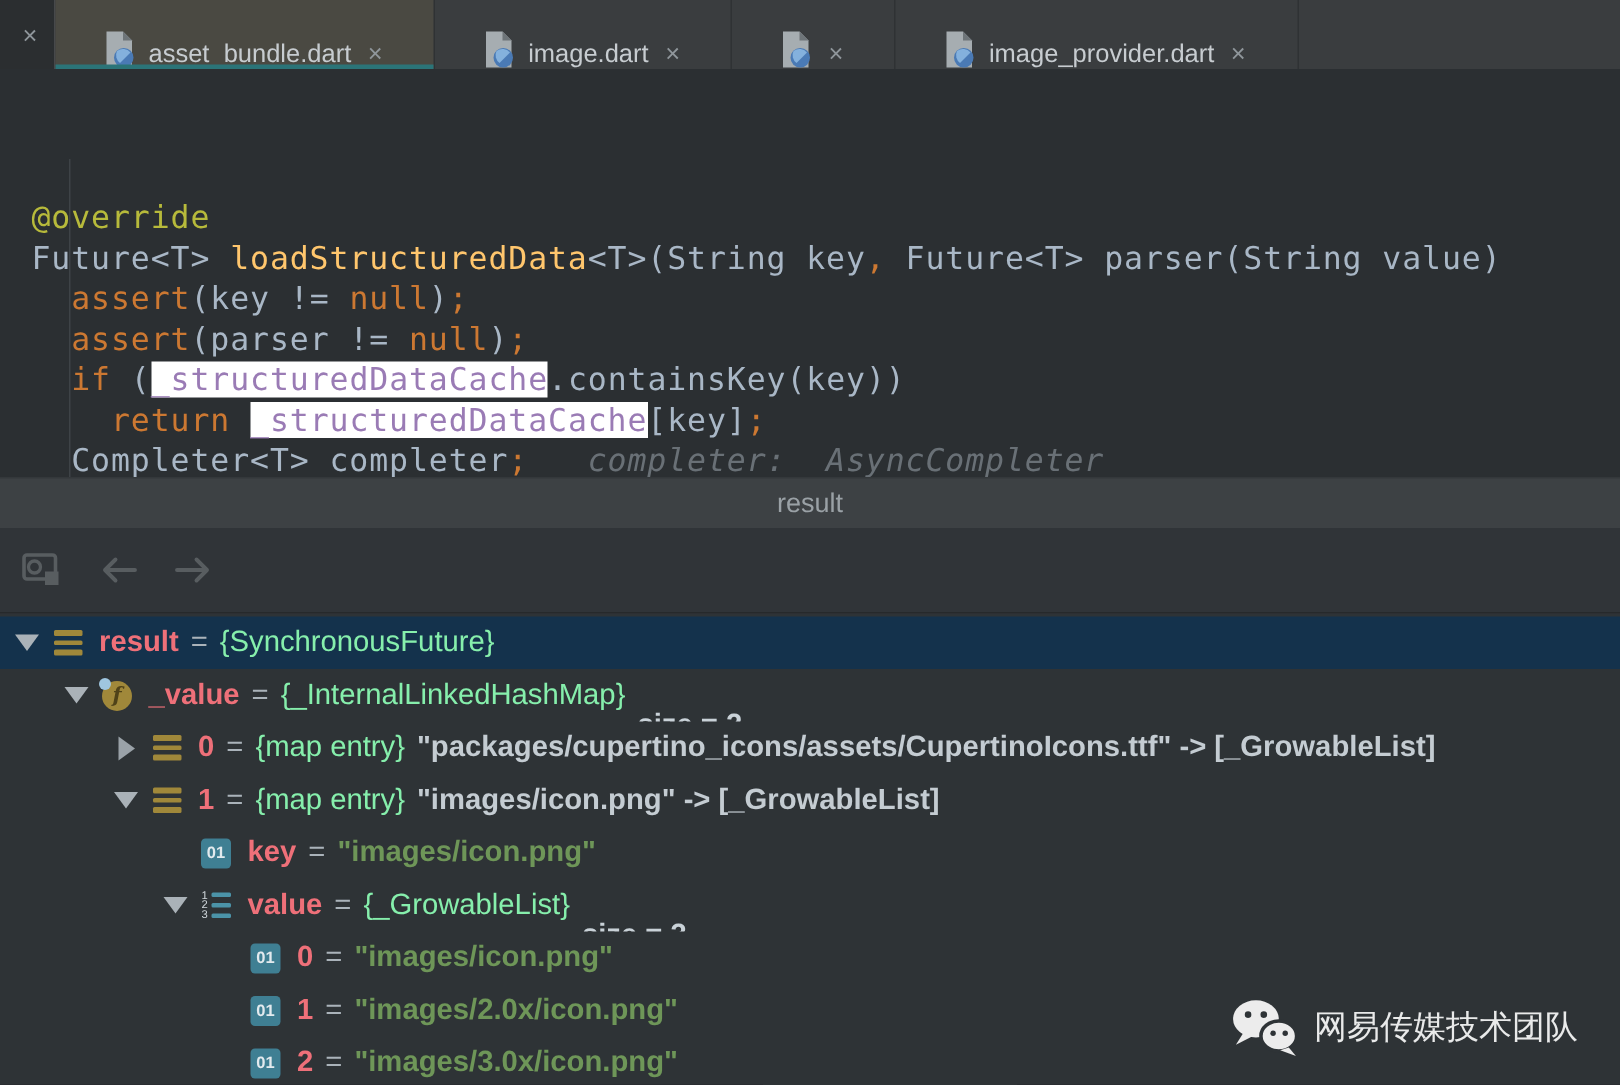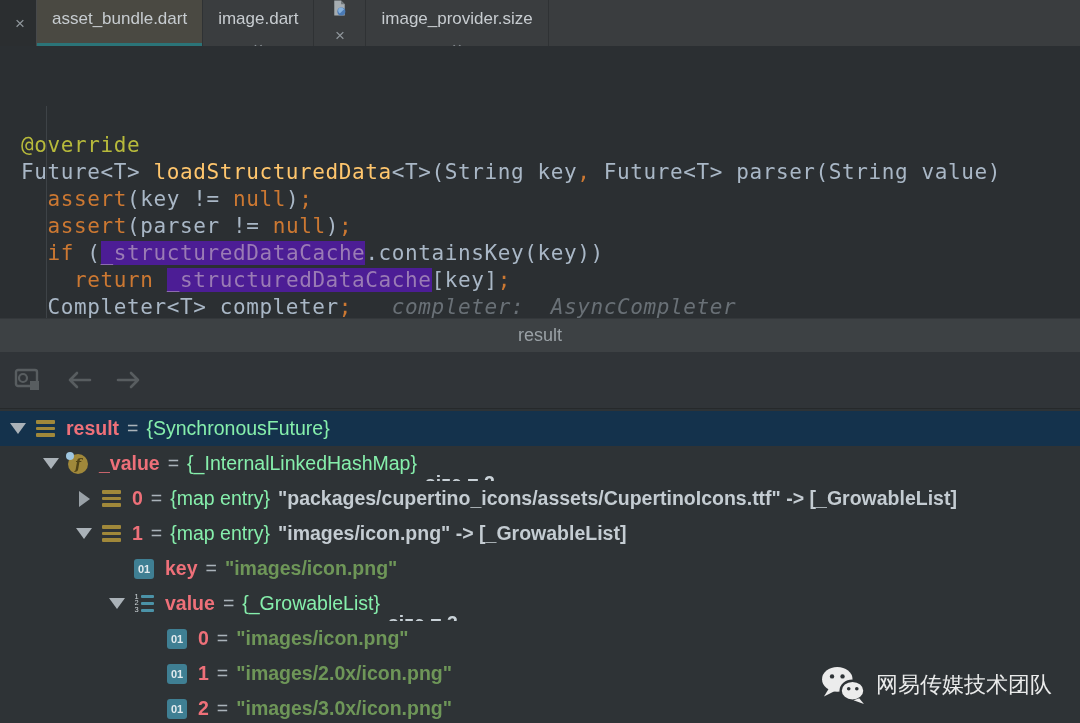--- a/index.html
+++ b/index.html
@@ -8,23 +8,23 @@
     position:relative; width:1080px; height:723px; overflow:hidden;
     background:#2e3336; font-family:"Liberation Sans", sans-serif;
   }
   
   .tabbar { display:flex; height:46px; background:#3a3d3f; }
   .tab-stub {
     width:37px; background:#2b2e30; display:flex; align-items:center;
     justify-content:flex-end; padding-right:9px; border-right:1px solid #47494b;
   }
   .tab {
-    position:relative; display:flex; align-items:center; gap:9px;
-    padding:0 15px; border-right:1px solid #2f3234;
-    color:#c7ccd0; font-size:17px; white-space:nowrap; cursor:default;flex-direction:column;
+    position:relative; display:flex; align-items:flex-end; gap:9px;
+    padding:0 32px; border-right:1px solid #2f3234;
+    color:#c7ccd0; font-size:17px; white-space:nowrap; cursor:default;
   }
   .tab.active { background:#4a4942; }
   .tab.active::after {
     content:""; position:absolute; left:0; right:0; bottom:0; height:3px;
     background:#2b7478;
   }
   .tab-close { color:#8f969b; font-size:17px; line-height:1; padding:2px; }
   .dart-ico { display:block; }
   
   .editor {
@@ -32,21 +32,21 @@
     font-family:"DejaVu Sans Mono","Liberation Mono",monospace;
     font-size:21px; line-height:27px; letter-spacing:0.6px;
     color:#a9b7c6; padding:5px 0 0 21px; white-space:pre;
   }
   .indent-guide { position:absolute; left:46px; top:60px; height:212px; width:1px; background:#3e4347; }
   .cline { height:27px; }
   .ann  { color:#b7ba3b; }
   .kw   { color:#cc7832; }
   .fn   { color:#ffc66d; }
   .txt  { color:#a9b7c6; }
-  .fieldhl { color:#9a7bb5; background:#4c1d95; }
+  .fieldhl { color:#9a7bb5; background:#ffffff; }
   .hint { color:#697076; font-style:italic; }
   
   .tipband {
     height:34px; background:#3d4144; border-top:1px solid #34383b;
     display:flex; align-items:center; justify-content:center;
     color:#9aa1a6; font-size:18px;
   }
   
   .dbg-toolbar {
     height:57px; background:#303438; display:flex; align-items:center;
@@ -131,21 +131,21 @@
       <span class="tab-close">×</span>
     </div>
 
     <div class="tab">
       <svg class="dart-ico" width="21" height="26" viewBox="0 0 21 26">
         <path d="M2 1 h11 l6 6 v18 h-17 z" fill="#a6adb1"></path>
         <path d="M13 1 l6 6 h-6 z" fill="#6e7579"></path>
         <circle cx="13.5" cy="18.5" r="6.5" fill="#4a7ab5"></circle>
         <path d="M9 14 a6.5 6.5 0 0 1 9 1 l-7 7 a6.5 6.5 0 0 1 -2-8 z" fill="#84b1dd"></path>
       </svg>
-      <span>image_provider.size</span>
+      <span>image_provider.dart</span>
       <span class="tab-close">×</span>
     </div>
   </div>
 
   <div class="editor">
     <div class="indent-guide"></div>
     <div id="code-lines"><div class="cline"><span class="ann">@override</span></div><div class="cline"><span class="txt">Future&lt;T&gt; </span><span class="fn">loadStructuredData</span><span class="txt">&lt;T&gt;(String key</span><span class="kw">,</span><span class="txt"> Future&lt;T&gt; parser(String value)</span></div><div class="cline"><span class="txt">  </span><span class="kw">assert</span><span class="txt">(key != </span><span class="kw">null</span><span class="txt">)</span><span class="kw">;</span></div><div class="cline"><span class="txt">  </span><span class="kw">assert</span><span class="txt">(parser != </span><span class="kw">null</span><span class="txt">)</span><span class="kw">;</span></div><div class="cline"><span class="txt">  </span><span class="kw">if</span><span class="txt"> (</span><span class="fieldhl">_structuredDataCache</span><span class="txt">.containsKey(key))</span></div><div class="cline"><span class="txt">    </span><span class="kw">return</span><span class="txt"> </span><span class="fieldhl">_structuredDataCache</span><span class="txt">[key]</span><span class="kw">;</span></div><div class="cline"><span class="txt">  Completer&lt;T&gt; completer</span><span class="kw">;</span><span class="txt">   </span><span class="hint">completer: _AsyncCompleter</span></div></div>
   </div>
 
   <div class="tipband">

